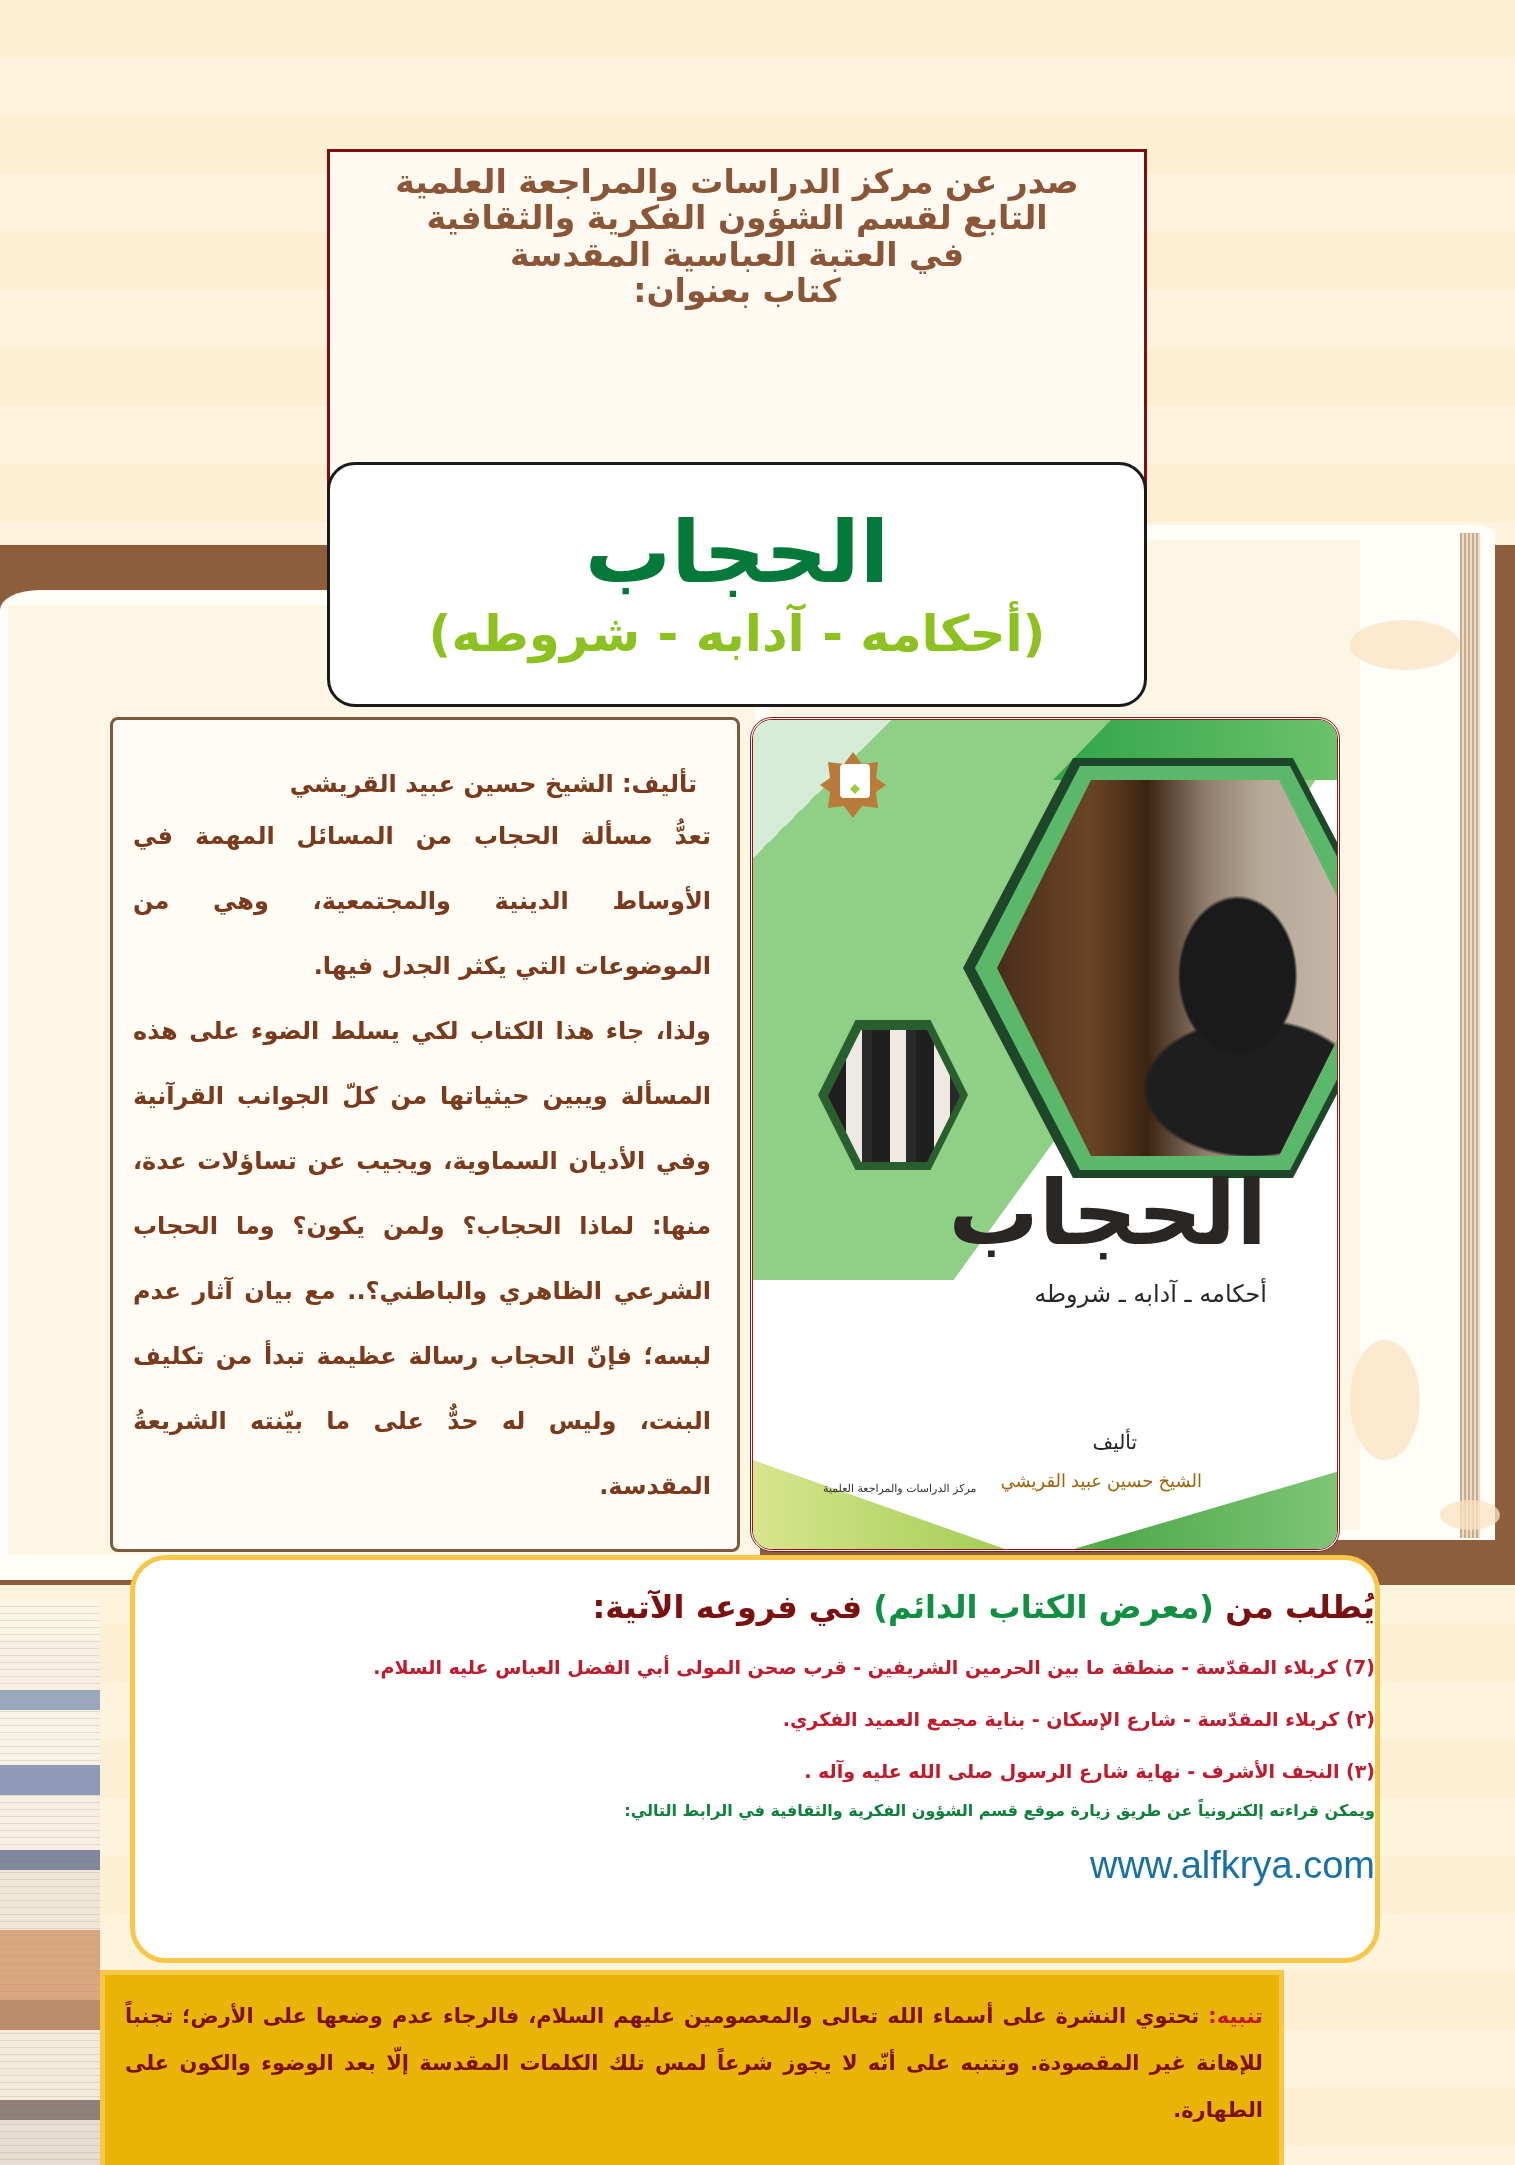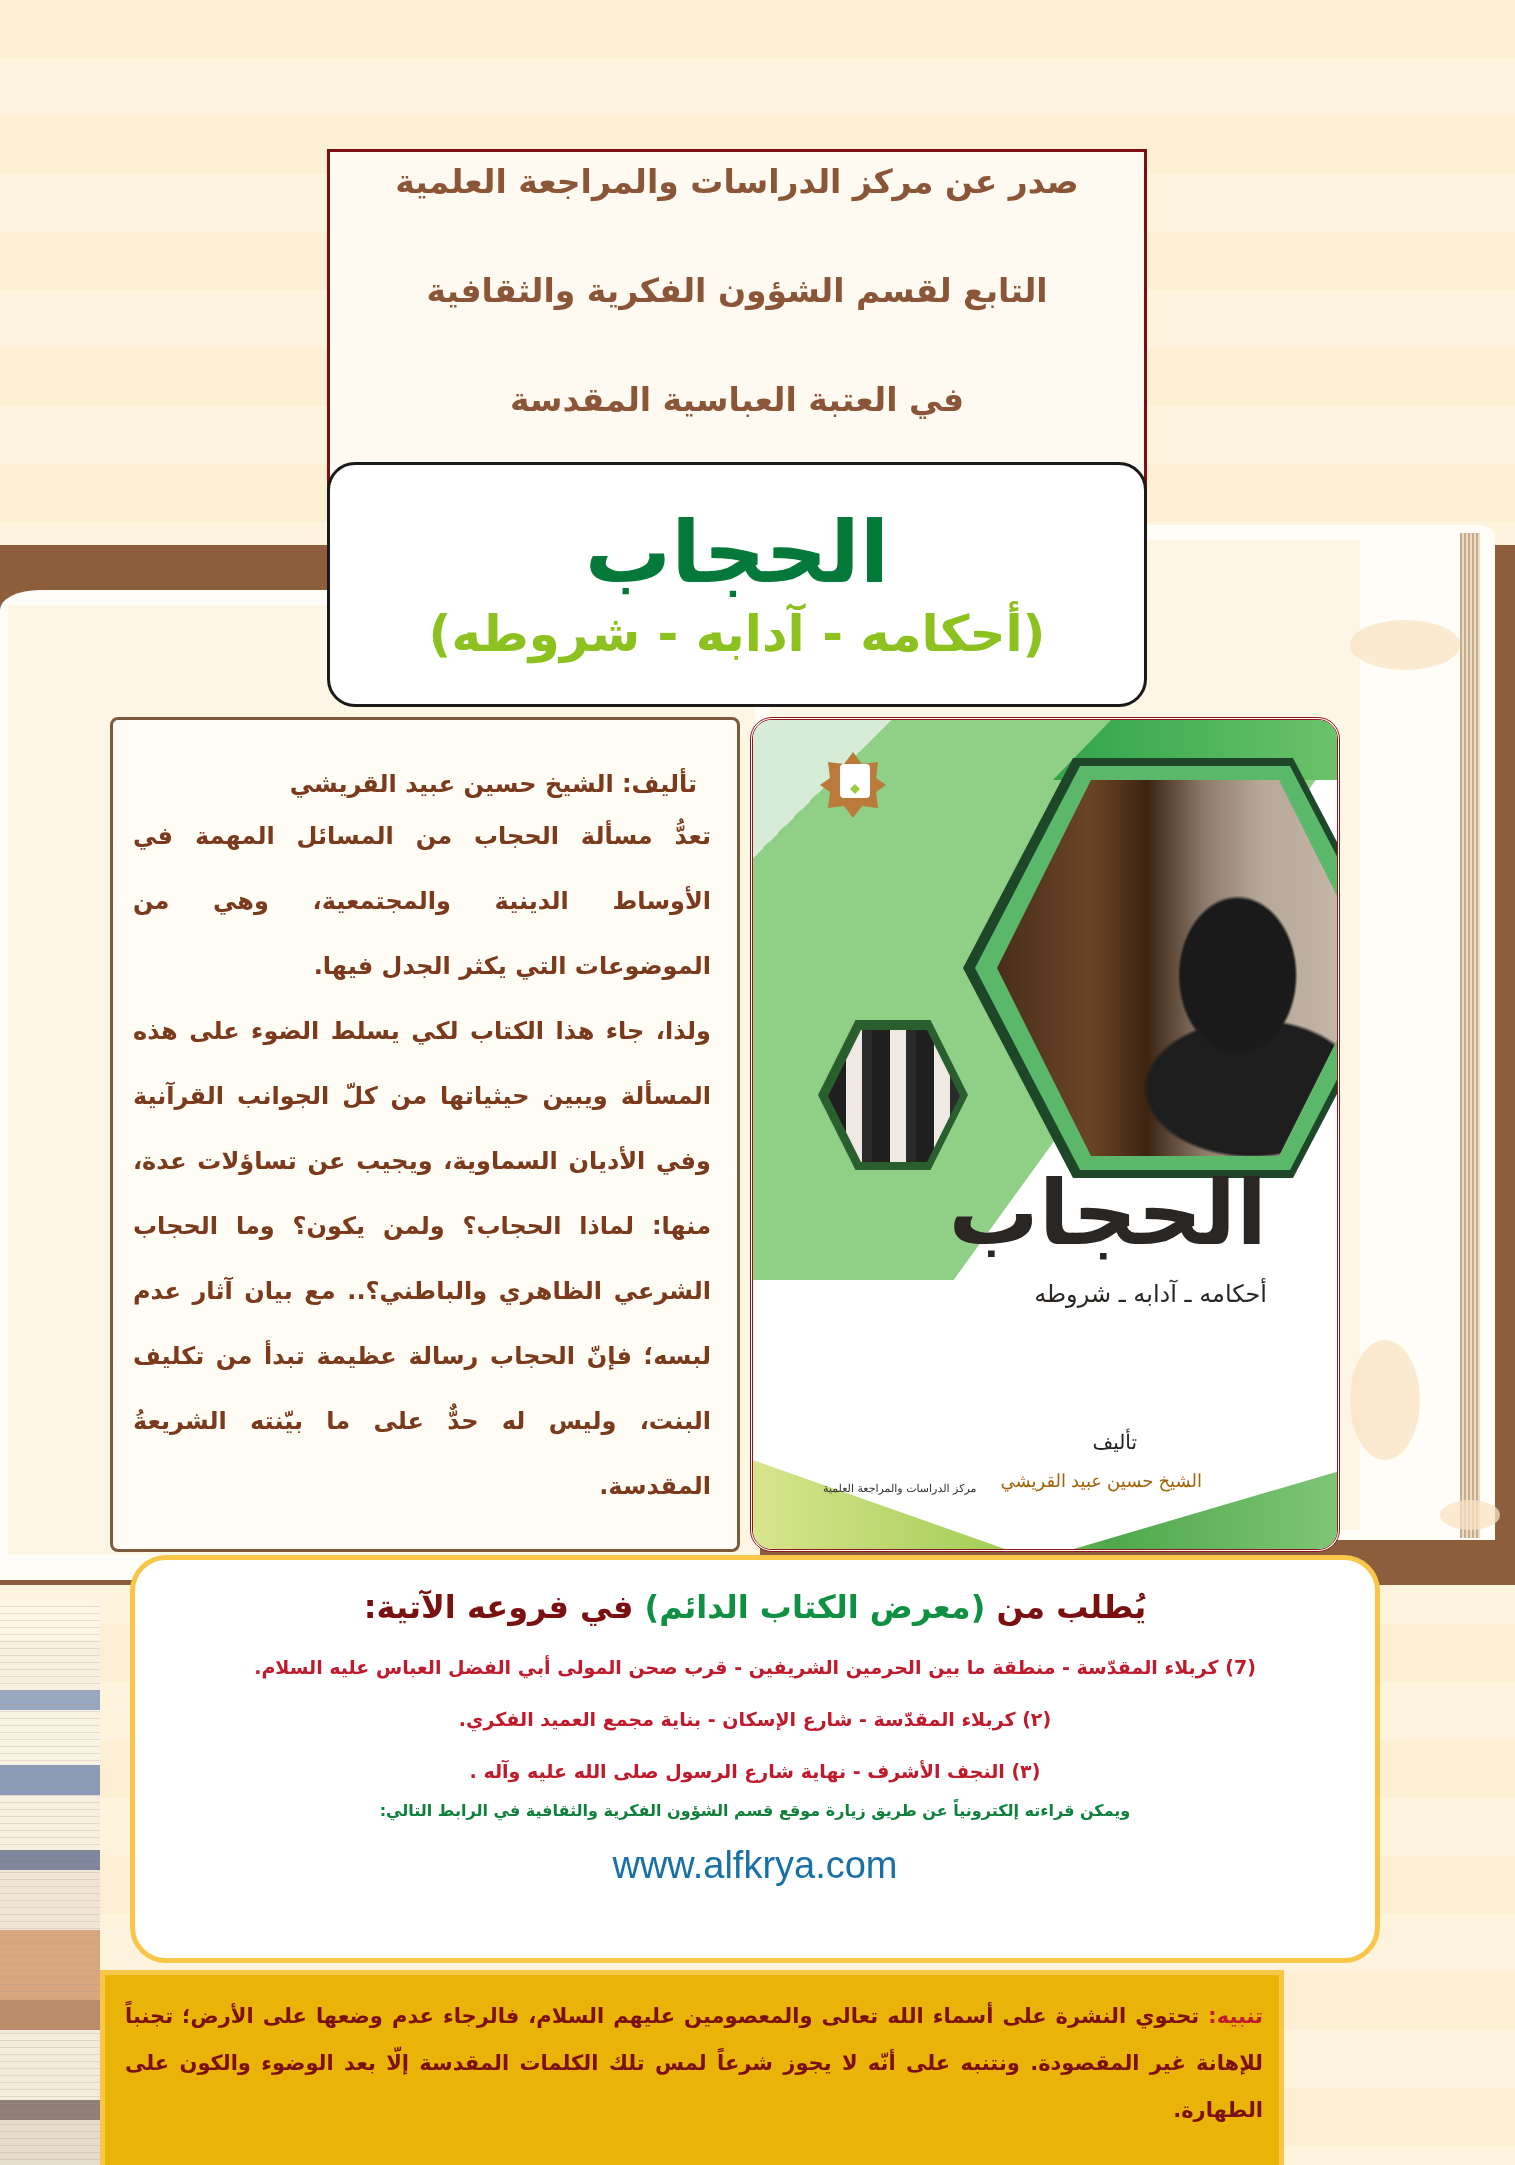--- a/index.html
+++ b/index.html
@@ -50,21 +50,21 @@
   }
   .books-stack::after {
     content: ""; position: absolute; inset: 0;
     background: repeating-linear-gradient(180deg, transparent 0 6px, rgba(170,150,130,.25) 6px 7px);
   }
 
   
   .publisher-box {
     position: absolute; left: 327px; top: 149px; width: 820px; height: 390px;
     background: #fffaf1; border: 3px solid #7b1010;
-    display: flex; flex-direction: column; align-items: center; justify-content: space-between;
+    display: flex; flex-direction: column; align-items: center; justify-content: flex-start;
     padding: 12px 0 8px 0;
     direction: rtl;
   }
   .publisher-box .line {
     color: #8a5637; font-weight: bold; font-size: 33px; line-height: 1.1;
     font-family: "DejaVu Sans", sans-serif;
   }
 
   
   .title-box {
@@ -158,21 +158,21 @@
   .cover-frame .bottom-band {
     position: absolute; left: 0; top: 740px; width: 590px; height: 100px;
     background: linear-gradient(90deg, #d8e58e 0%, #a6cf5a 40%, #4fa84b 60%, #7fc677 100%);
     clip-path: polygon(0 0, 48% 100%, 100% 10%, 100% 100%, 0 100%);
   }
 
   
   .order-box {
     position: absolute; left: 130px; top: 1555px; width: 1250px; height: 408px;
     background: #ffffff; border: 5px solid #f8c648; border-radius: 36px;
-    direction: rtl; text-align: center;
+    direction: rtl; text-align: right;
   }
   .order-box .order-title {
     margin-top: 28px; font-size: 32px; font-weight: bold; color: #7b1010;
   }
   .order-box .order-title .hl { color: #109042; }
   .order-box .branch {
     font-size: 19px; font-weight: bold; color: #c01b2c; margin-top: 30px;
   }
   .order-box .online-note {
     font-size: 16px; font-weight: bold; color: #10813c; margin-top: 19px;

